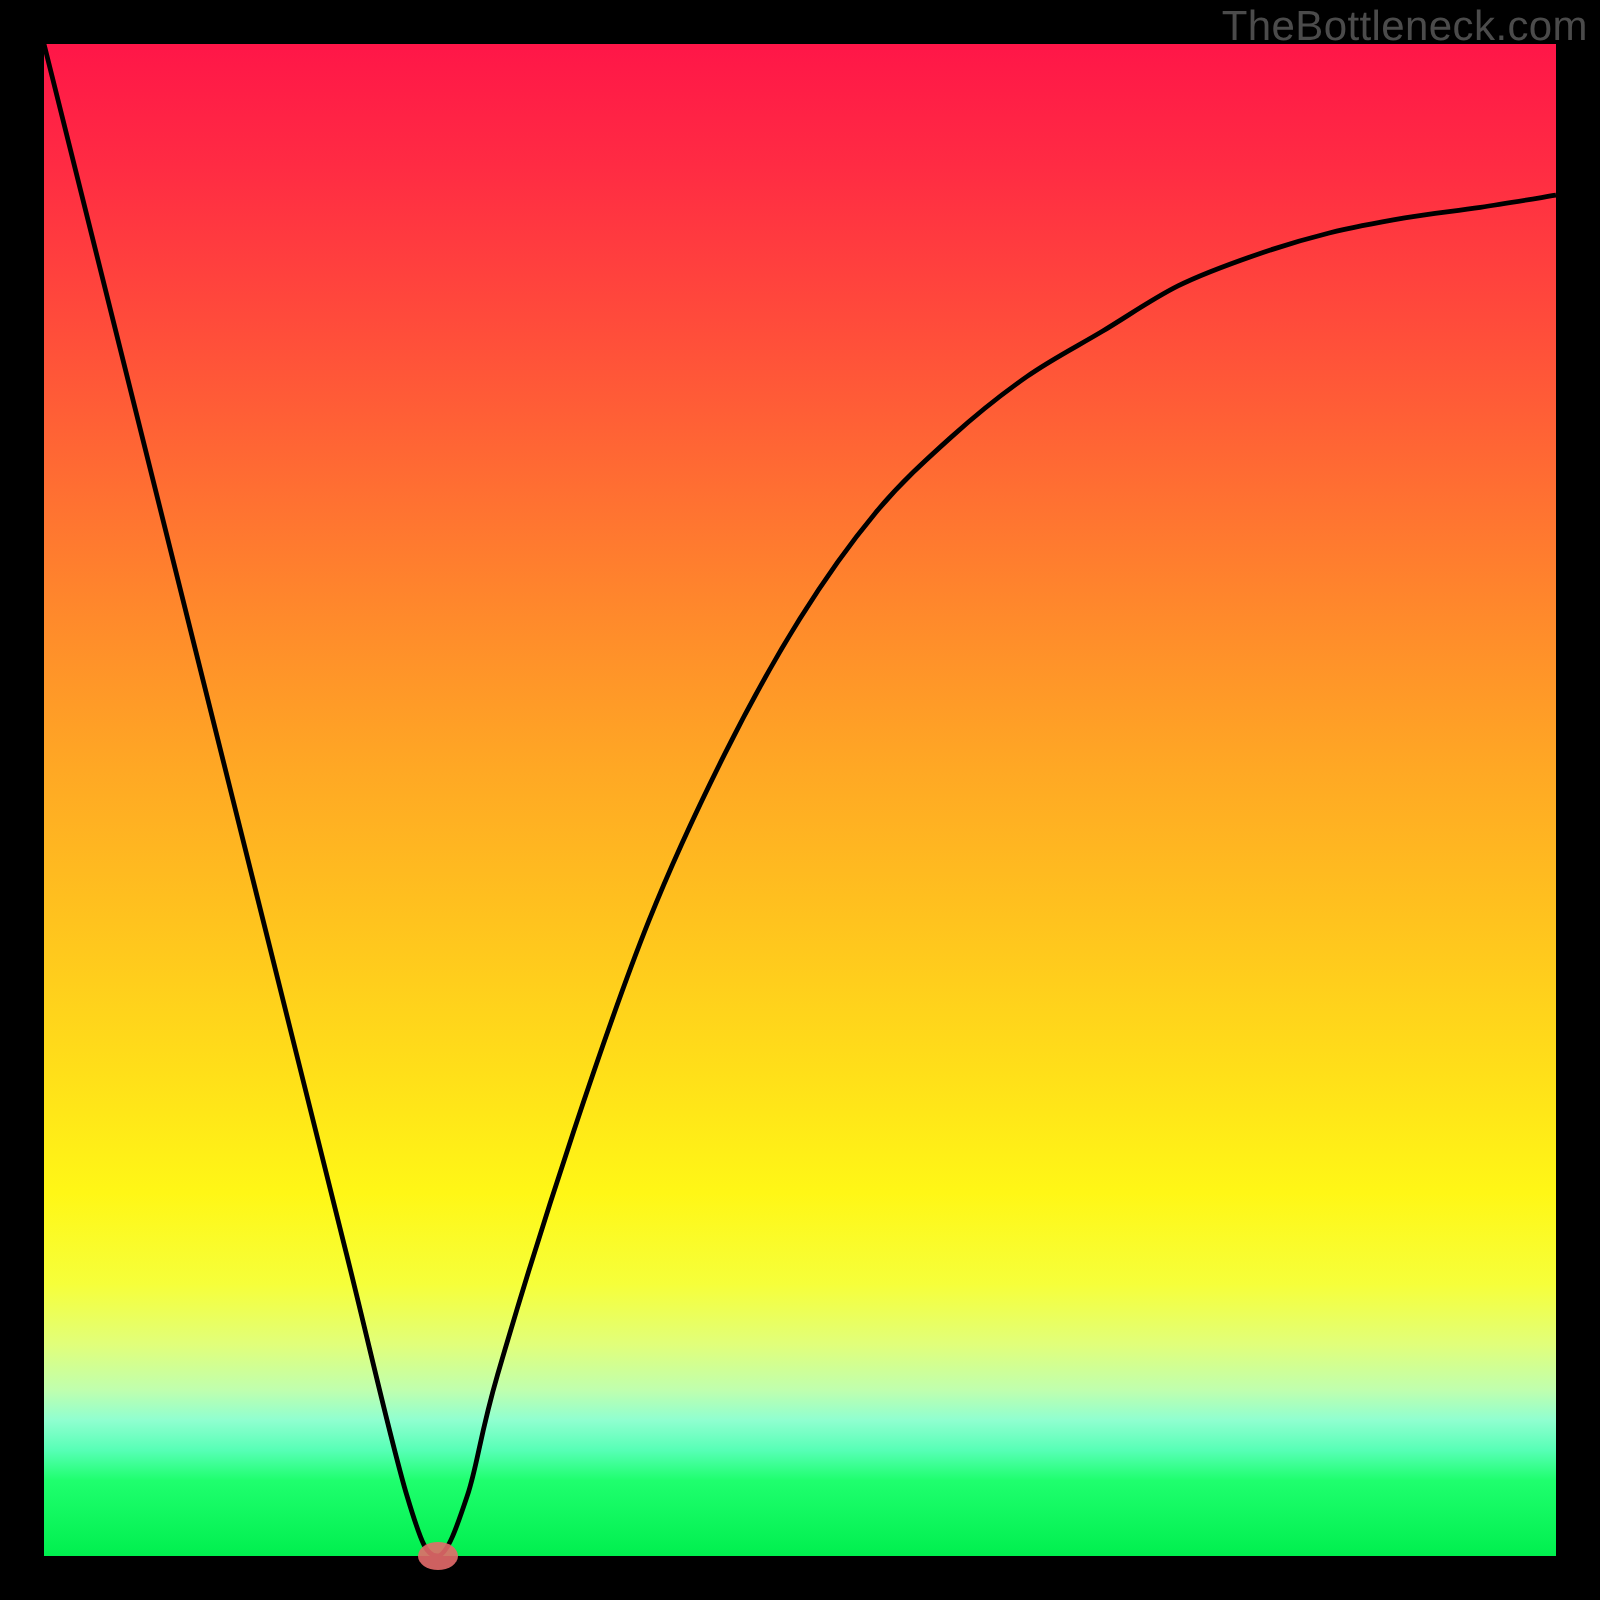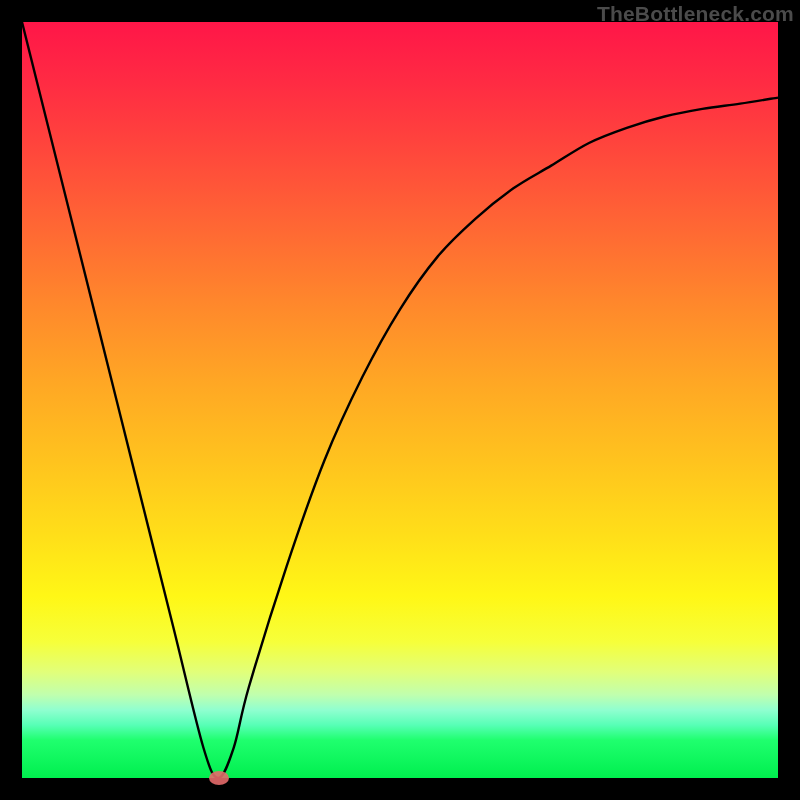--- a/index.html
+++ b/index.html
@@ -43,21 +43,21 @@
       #1fff6e 95%,
       #00ef4e 100%
     );
   }
   .watermark {
     position: absolute;
     top: 2px;
     right: 6px;
     color: #4b4b4b;
     font-size: 21px;
-    font-weight: 700;
+    font-weight: 400;
     letter-spacing: 0.2px;
     user-select: none;
   }
   svg.curve {
     position: absolute;
     left: 0;
     top: 0;
     width: 756px;
     height: 756px;
     overflow: visible;

